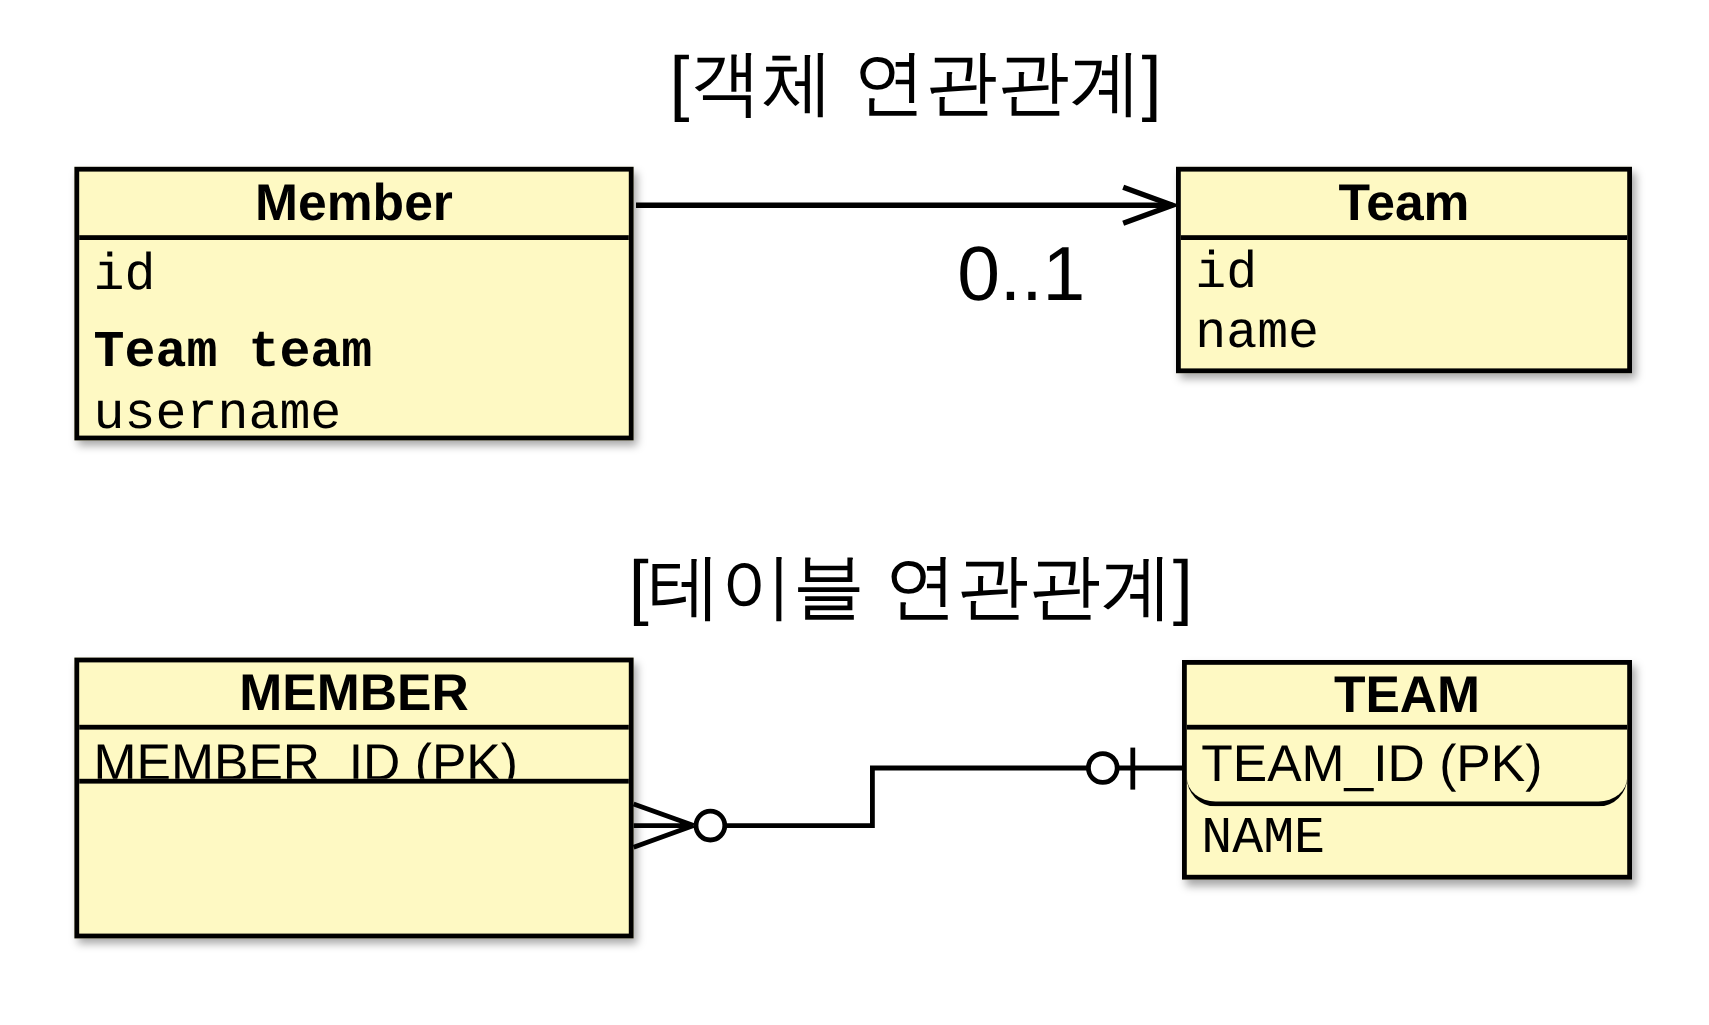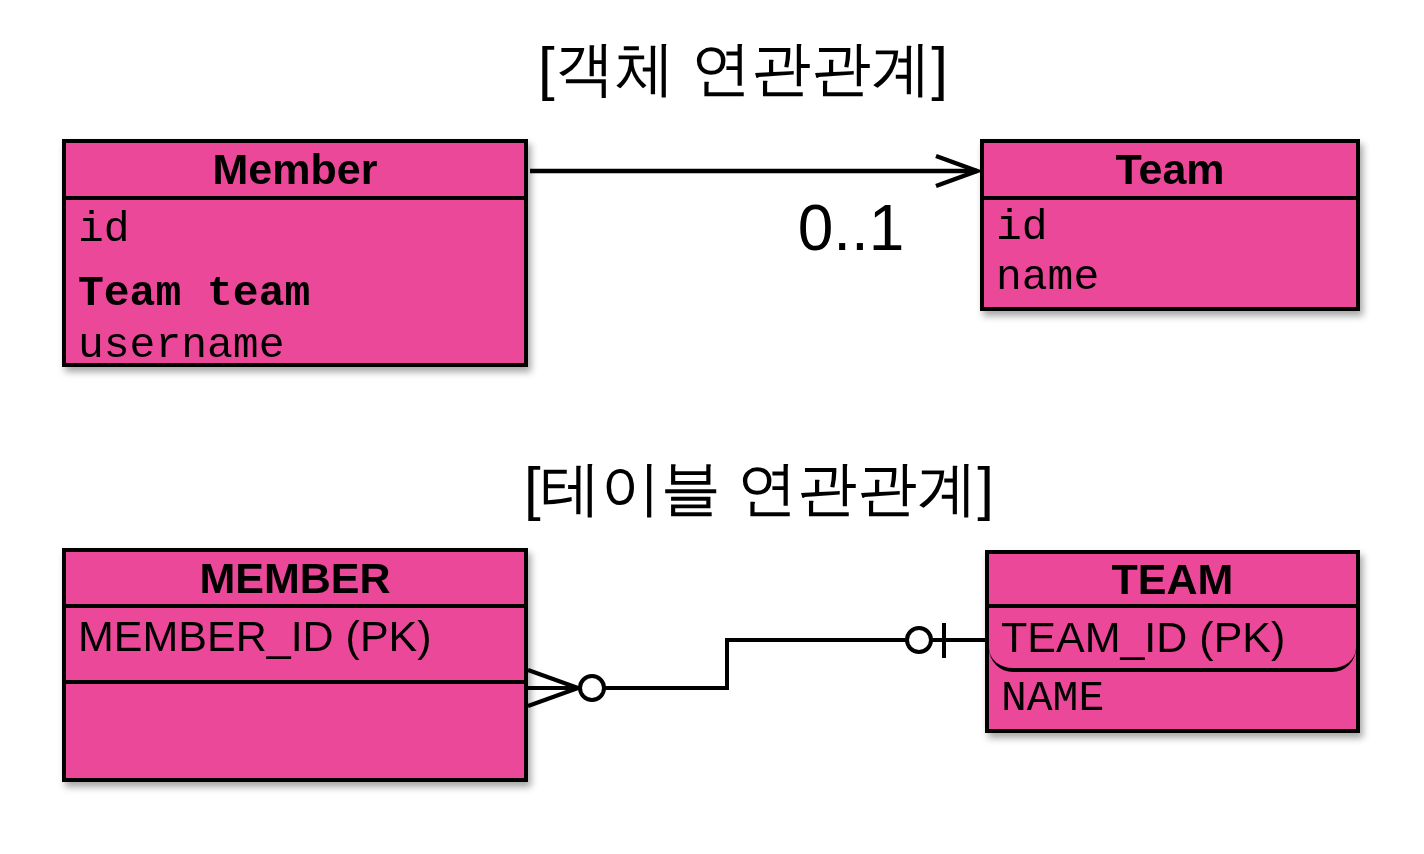--- a/index.html
+++ b/index.html
@@ -21,28 +21,28 @@
 
   
   .diagram-title {
     position: absolute;
     font-size: 60px;
     line-height: 1.1;
     font-weight: 400;
     white-space: nowrap;
     color: #000000;
   }
-  .title-object { left: 538px; top: 36px; }
+  .title-object { left: 558px; top: 36px; }
   .title-table  { left: 524px; top: 456px; }
 
   
   .ebox {
     position: absolute;
     box-sizing: border-box;
-    background: #ec4899;
+    background: #fef9c3;
     border: 4px solid #000000;
     box-shadow: 3px 5px 7px rgba(0,0,0,0.35);
     font-size: 43px;
   }
   .ebox-header {
     box-sizing: border-box;
     border-bottom: 4px solid #000000;
     font-weight: 700;
     text-align: center;
     white-space: nowrap;
@@ -72,21 +72,21 @@
   .member-class .field       { line-height: 52px; }
 
   .team-class { left: 980px; top: 139px; width: 380px; height: 172px; }
   .team-class .ebox-header { height: 57px; line-height: 53px; }
   .team-class .ebox-body   { padding-top: 3px; }
   .team-class .field       { line-height: 50px; }
 
   
   .member-table { left: 62px;  top: 548px; width: 466px; height: 234px; }
   .member-table .ebox-header { height: 56px; line-height: 52px; }
-  .member-table .pk-row      { height: 76px; line-height: 56px; }
+  .member-table .pk-row      { height: 45px; line-height: 56px; }
   .member-table .ebox-body   { padding-top: 1px; }
   .member-table .field       { line-height: 52px; }
 
   .team-table { left: 985px; top: 550px; width: 375px; height: 183px; }
   .team-table .ebox-header { height: 54px; line-height: 50px; }
   .team-table .pk-row      { height: 64px; line-height: 58px; border-radius: 24px; }
   .team-table .ebox-body   { padding-top: 2px; }
   .team-table .field       { line-height: 50px; }
 
   

